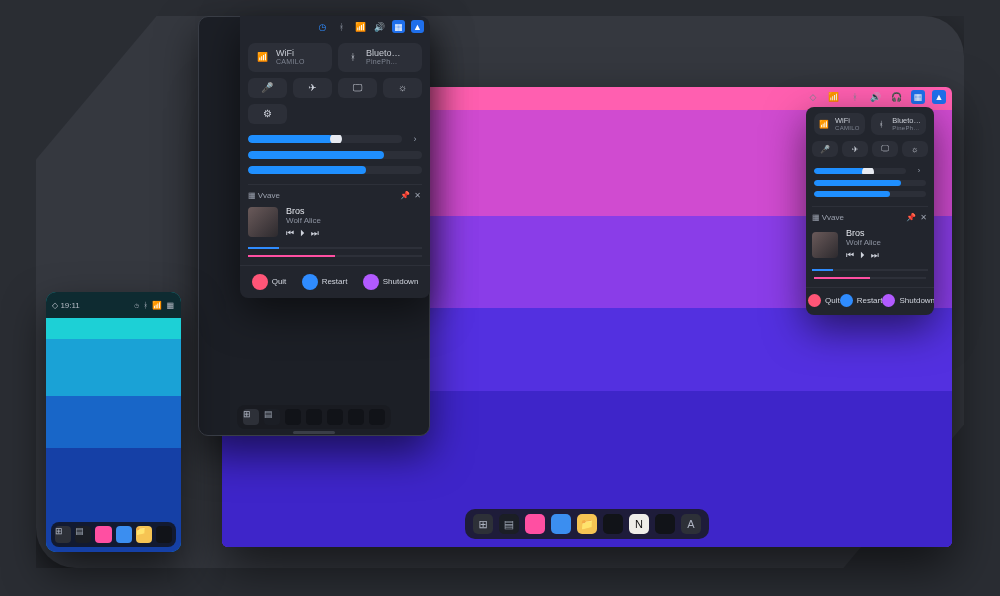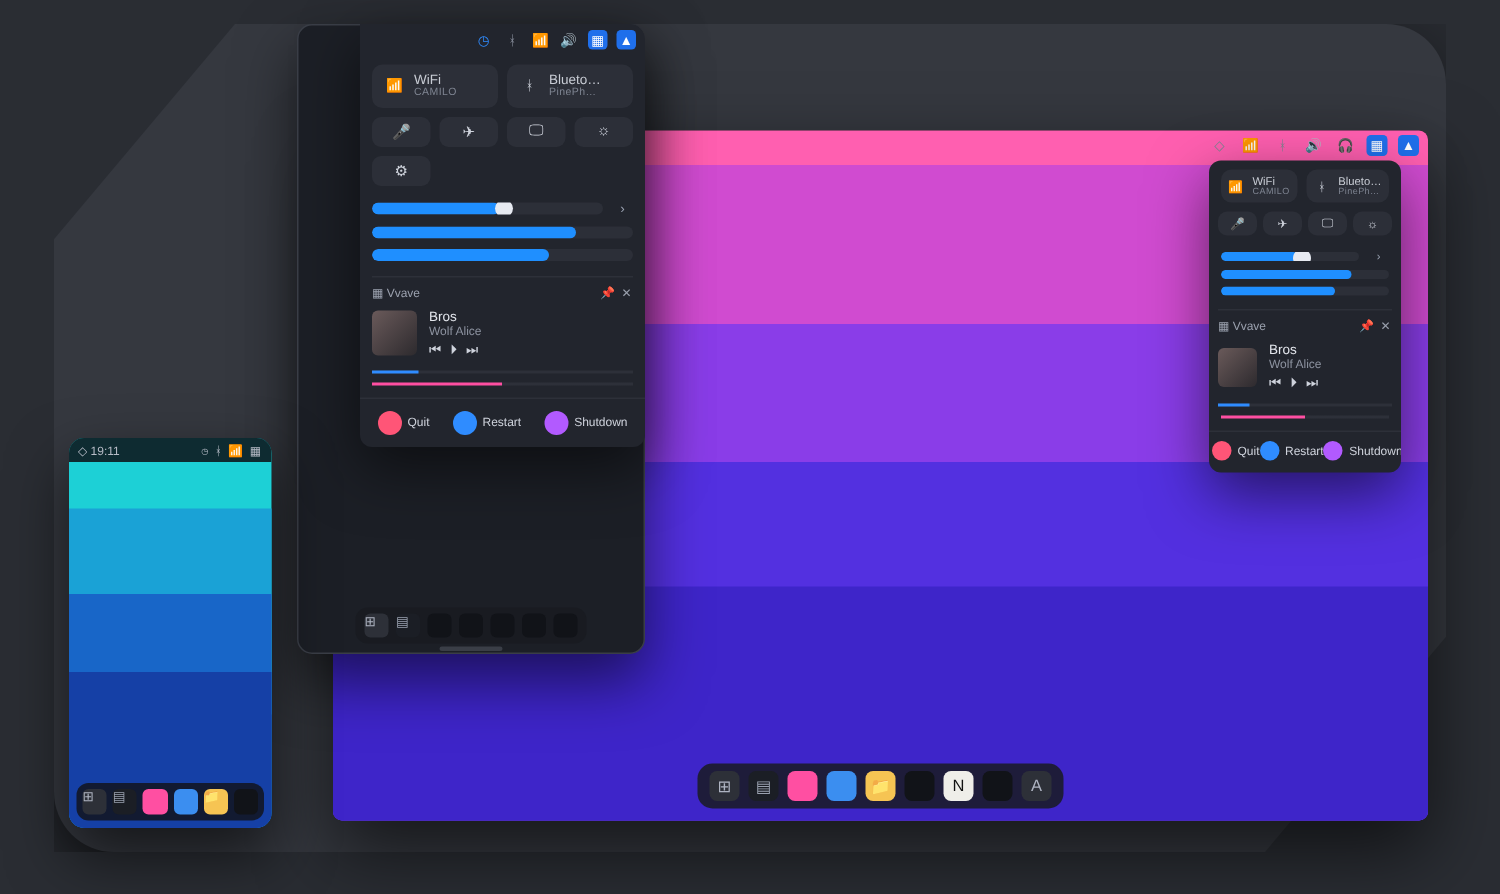--- a/index.html
+++ b/index.html
@@ -68,21 +68,21 @@
     position:absolute; left:46px; top:292px; width:135px; height:260px;
     border-radius:10px; overflow:hidden; background:#141820;
     box-shadow:0 18px 40px rgba(0,0,0,.6);
   }
   .wallpaper-sm .band{position:absolute;left:-15%;right:-15%;height:90%;border-radius:0 0 50% 50%/0 0 28% 28%}
   .wallpaper-sm .c1{top:-10%;background:#1dd0d6}
   .wallpaper-sm .c2{top:18%;background:#1aa2d6}
   .wallpaper-sm .c3{top:40%;background:#1866c8}
   .wallpaper-sm .c4{top:60%;background:#1540a6}
   .sm-status{
-    position:absolute;top:0;left:0;right:0;height:16px;
+    position:absolute;top:0;left:0;right:0;height:26px;
     background:rgba(12,14,20,.85);display:flex;align-items:center;
     padding:0 6px;justify-content:space-between;font-size:8px;color:#b6bbc6
   }
   .sm-status .r{letter-spacing:1px}
   .sm-dock{
     position:absolute;bottom:5px;left:5px;right:5px;
     display:flex;gap:4px;padding:4px;
     background:rgba(18,20,28,.85);border-radius:8px;justify-content:space-between
   }
   .sm-dock .ico{width:17px;height:17px;border-radius:4px;font-size:9px}

